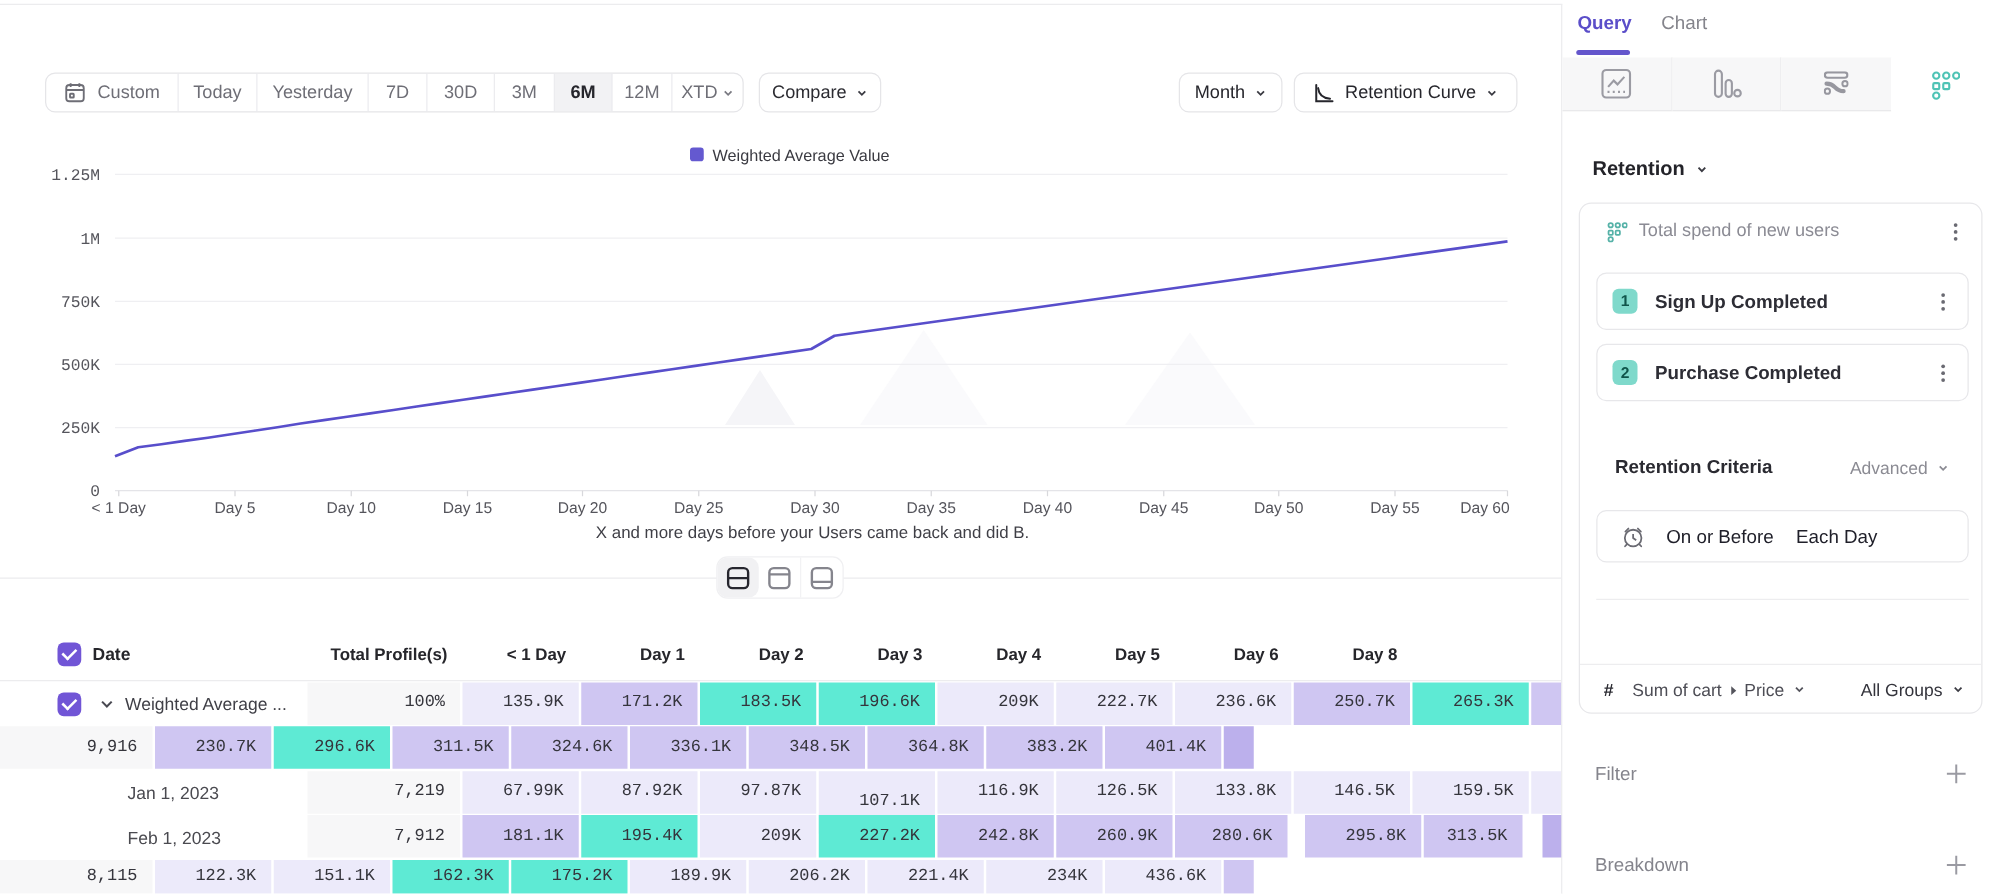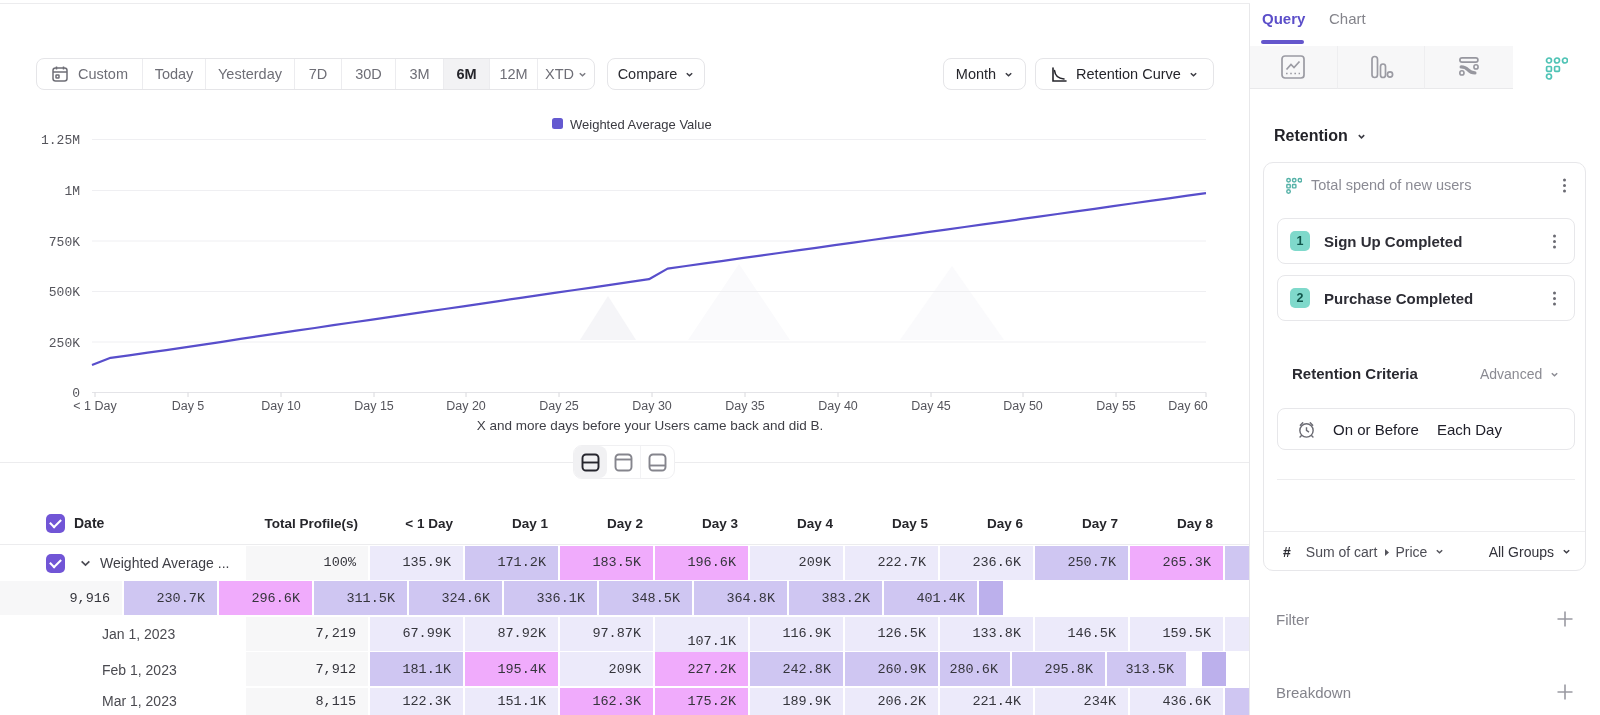--- a/index.html
+++ b/index.html
@@ -8,21 +8,21 @@
 .chev{width:9px;height:9px;display:inline-block}
 
 #seg{left:36px;top:58px;width:559px;height:32px;border:1px solid #e5e5e8;border-radius:8px;background:#fff;display:flex;align-items:stretch;overflow:hidden}
 #seg .it{display:flex;align-items:center;justify-content:center;color:#6e6e76;font-size:14.5px;border-right:1px solid #ececef}
 #seg .it:last-child{border-right:none}
 #seg .sel{background:#f2f2f4;color:#26262c;font-weight:bold}
 
 .cell{height:34px;display:flex;align-items:center;justify-content:flex-end;padding-right:12px}
 .hdr{font-weight:bold;color:#26262b;font-size:13.5px}
 .row{position:absolute;left:0;display:flex;height:35.5px}
-.L{background:#eceafa}.LM{background:#f0abfc}.M{background:#cfc6f2}.D{background:#bcb0ec}
+.L{background:#eceafa}.LM{background:#5eead4}.M{background:#cfc6f2}.D{background:#bcb0ec}
 .num{font-family:"Liberation Mono",monospace;font-size:13.5px;color:#35353c}
 
 .rp-box{border:1px solid #e7e7ea;border-radius:8px;background:#fff}
 .ckb{width:19px;height:19px;border-radius:5px;background:#7155d6;flex:none;display:inline-flex;align-items:center;justify-content:center}
 .ckb:after{content:"";width:9px;height:5px;border-left:2px solid #fff;border-bottom:2px solid #fff;transform:rotate(-45deg) translate(1px,-1px)}
 .badge{width:20px;height:20px;border-radius:5px;background:#7fd9cb;color:#10554b;font-size:12.5px;font-weight:bold;display:inline-flex;align-items:center;justify-content:center}
 .vdots{width:3px;height:3px;border-radius:50%;background:#6a6a72;box-shadow:0 -5.5px 0 #6a6a72,0 5.5px 0 #6a6a72;flex:none}
 </style></head>
 <body>
 
@@ -151,21 +151,20 @@
         <span class="hdr" style="font-size:14px;margin-left:9px">Date</span>
       </div>
 <div class="cell hdr" style="width:124px;height:50px">Total Profile(s)</div>
 <div class="cell hdr" style="width:95px;height:50px">&lt; 1 Day</div>
 <div class="cell hdr" style="width:95px;height:50px">Day 1</div>
 <div class="cell hdr" style="width:95px;height:50px">Day 2</div>
 <div class="cell hdr" style="width:95px;height:50px">Day 3</div>
 <div class="cell hdr" style="width:95px;height:50px">Day 4</div>
 <div class="cell hdr" style="width:95px;height:50px">Day 5</div>
 <div class="cell hdr" style="width:95px;height:50px">Day 6</div>
-<div class="cell hdr" style="width:95px;height:50px">Day 7</div>
 <div class="cell hdr" style="width:95px;height:50px">Day 8</div>
 </div>
 <div class="abs" style="left:0;top:50px;width:1249px;height:1px;background:#ececee"></div>
 <div class="row" style="top:51.5px;height:35.5px">
 <div style="width:246px;display:flex;align-items:center;padding-left:46px;white-space:nowrap">
         <span class="ckb"></span>
         <svg width="11" height="11" viewBox="0 0 10 10" fill="none" stroke="#4a4a52" stroke-width="1.5" style="margin-left:15px">
           <path d="M1.5 3l3.5 3.5L8.5 3"></path>
         </svg>
         <span style="font-size:14px;color:#3f3f46;margin-left:9px">Weighted Average ...</span>
@@ -295,37 +294,34 @@
       </div>
 <div style="width:95px;padding-right:2px">
         <div class="cell num LM" style="height:34px">227.2K</div>
       </div>
 <div style="width:95px;padding-right:2px">
         <div class="cell num M" style="height:34px">242.8K</div>
       </div>
 <div style="width:95px;padding-right:2px">
         <div class="cell num M" style="height:34px">260.9K</div>
       </div>
-<div style="width:72px;padding-right:2px">
+<div style="width:104px;padding-right:14px">
         <div class="cell num M" style="height:34px">280.6K</div>
       </div>
 <div style="width:95px;padding-right:2px">
         <div class="cell num M" style="height:34px">295.8K</div>
       </div>
 <div style="width:95px;padding-right:16px">
         <div class="cell num M" style="height:34px">313.5K</div>
       </div>
 <div style="width:24px">
         <div class="D" style="height:34px"></div>
       </div>
 </div>
 <div class="row" style="top:193.5px;height:27.5px">
-<div style="width:246px;display:flex;align-items:center;padding-left:102px;white-space:nowrap">
-        <span style="font-size:14px;color:#4a4a50">Mar 1, 2023</span>
-      </div>
 <div style="width:124px;padding-right:2px">
         <div class="cell num" style="background:#f7f7f8;height:27.5px">8,115</div>
       </div>
 <div style="width:95px;padding-right:2px">
         <div class="cell num L" style="height:27.5px">122.3K</div>
       </div>
 <div style="width:95px;padding-right:2px">
         <div class="cell num L" style="height:27.5px">151.1K</div>
       </div>
 <div style="width:95px;padding-right:2px">

